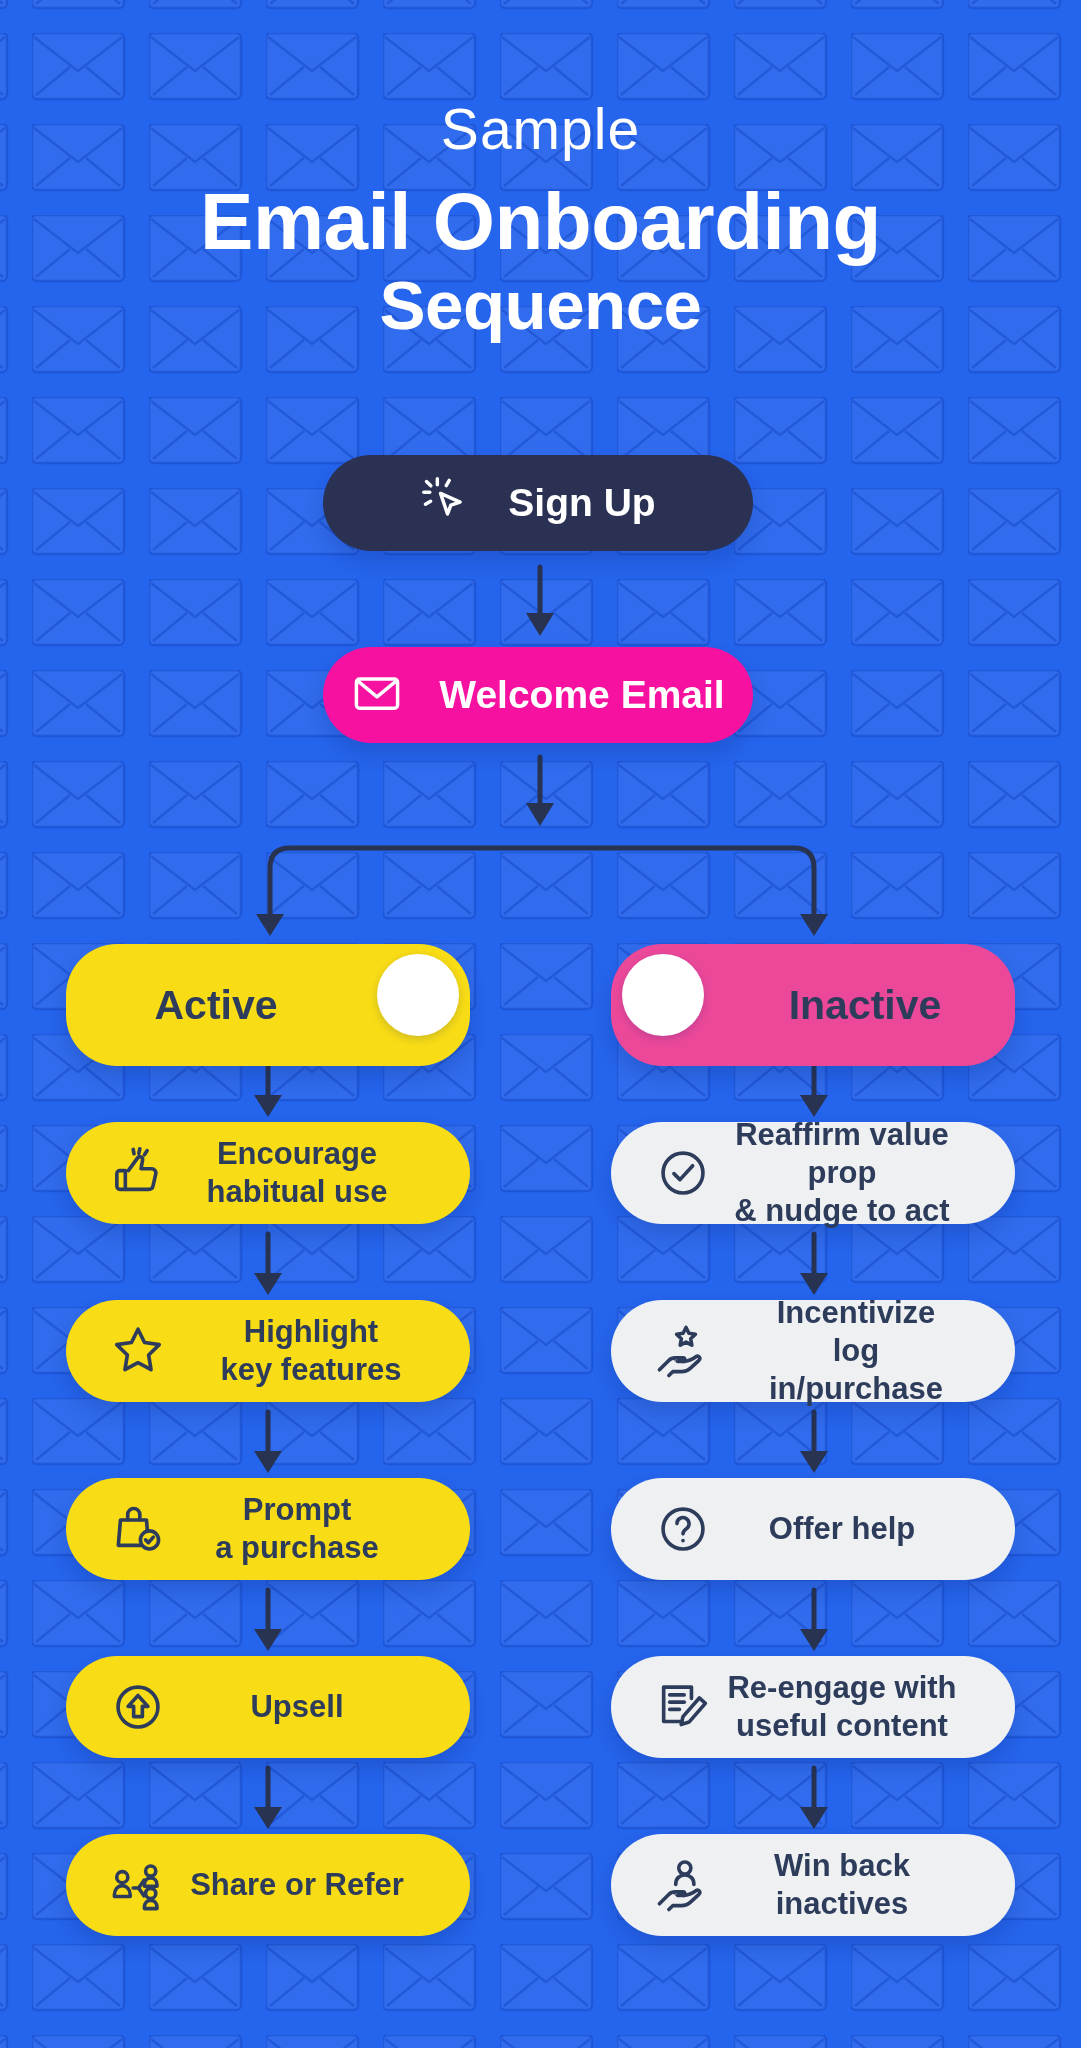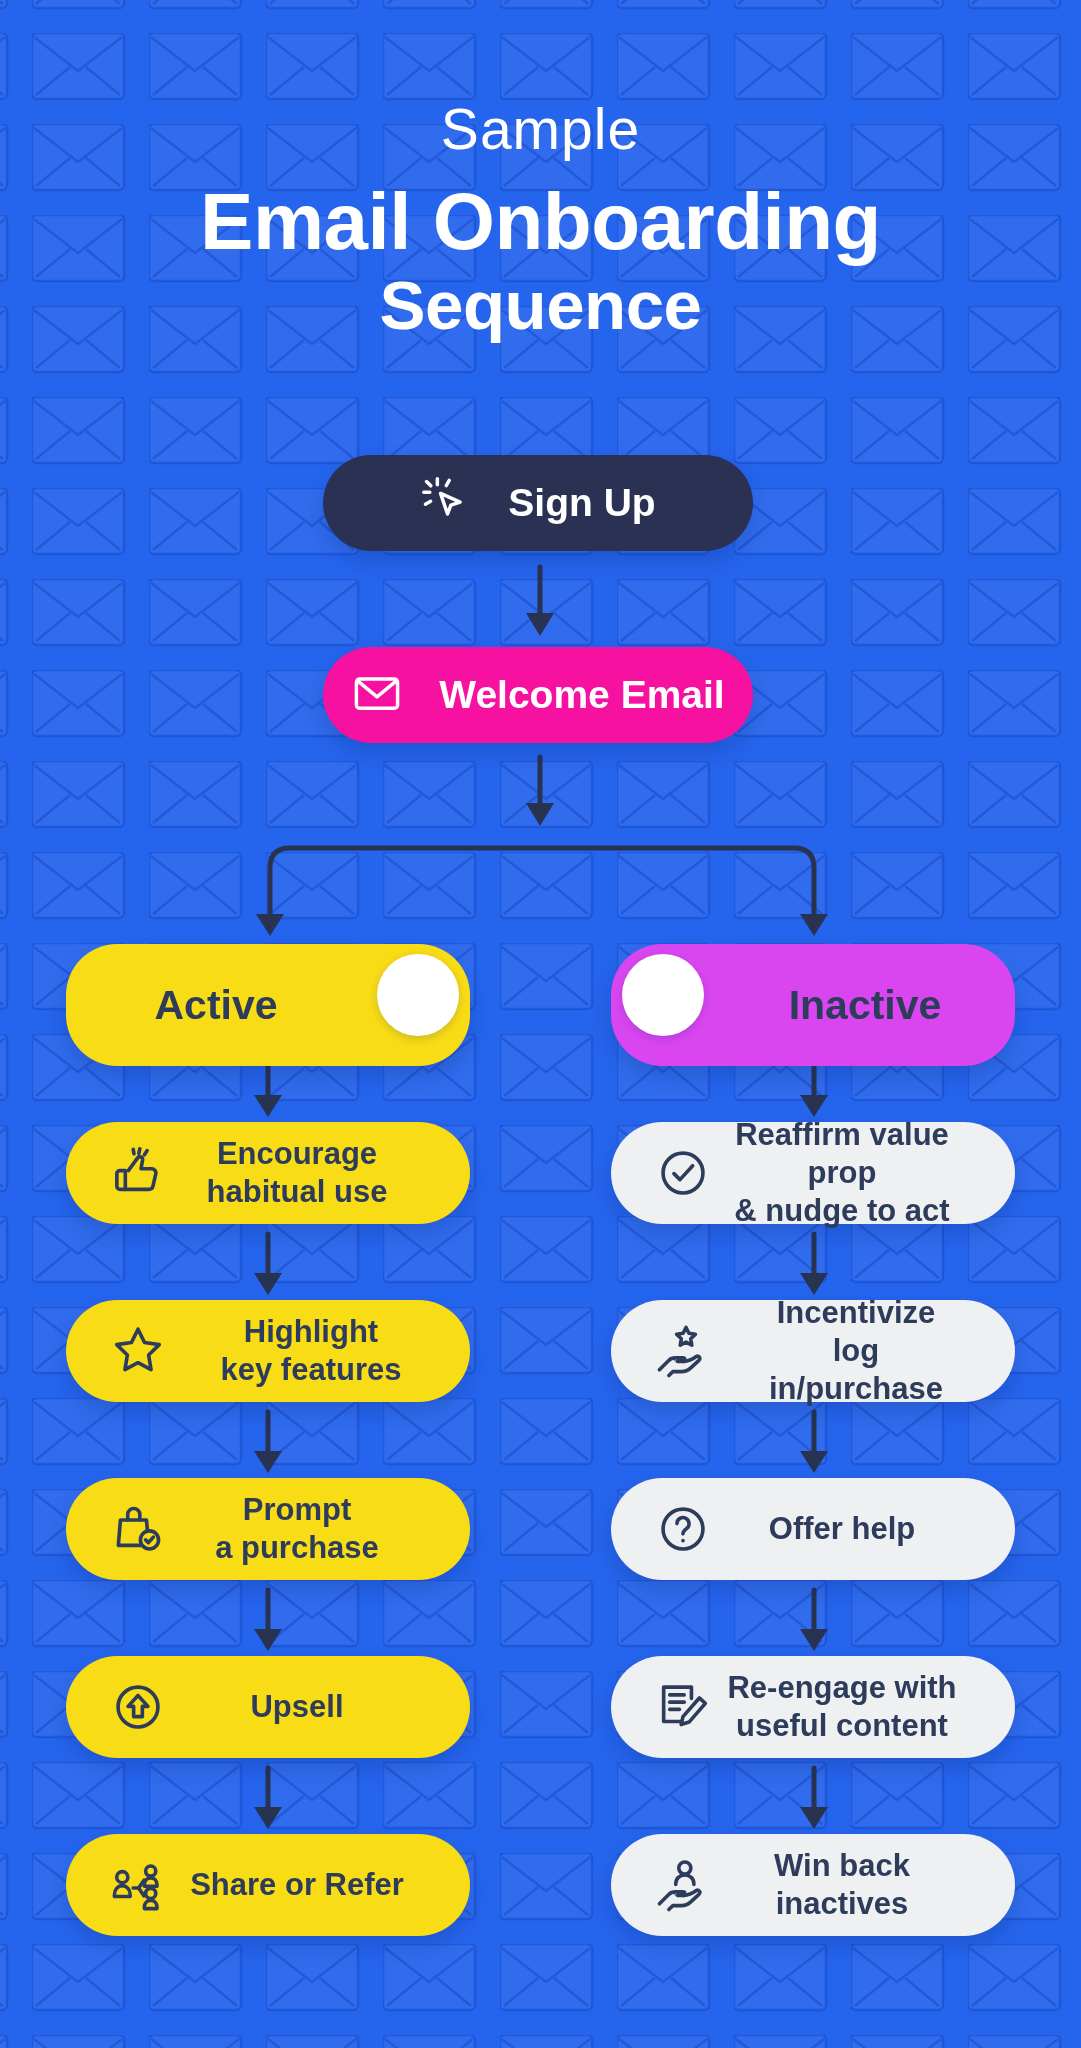--- a/index.html
+++ b/index.html
@@ -20,21 +20,21 @@
     border-radius:60px;box-shadow:0 10px 20px rgba(10,35,110,.20);
   }
   .flow-pill{left:323px;width:430px;height:96px;gap:36px;color:#ffffff;}
   .flow-pill .flow-label{font-size:39px;font-weight:700;}
   .signup{top:455px;background:#2a3152;}
   .welcome{top:635px;background:#f711a0;margin-top:12px;}
 
   .toggle{position:absolute;top:944px;width:404px;height:122px;border-radius:51px;
     box-shadow:0 10px 20px rgba(10,35,110,.22);}
   .toggle-active{left:66px;background:#f8dc15;}
-  .toggle-inactive{left:611px;background:#d946ef;}
+  .toggle-inactive{left:611px;background:#ec4899;}
   .knob{position:absolute;top:10px;width:82px;height:82px;border-radius:50%;background:#ffffff;
     box-shadow:0 3px 8px rgba(10,35,110,.18);}
   .knob-right{right:11px;}
   .knob-left{left:11px;}
   .toggle-label{position:absolute;top:0;height:100%;display:flex;align-items:center;justify-content:center;
     font-size:41px;font-weight:700;color:#2e3c5c;}
   .toggle-active .toggle-label{left:0;right:104px;}
   .toggle-inactive .toggle-label{left:104px;right:0;}
 
   .node{

